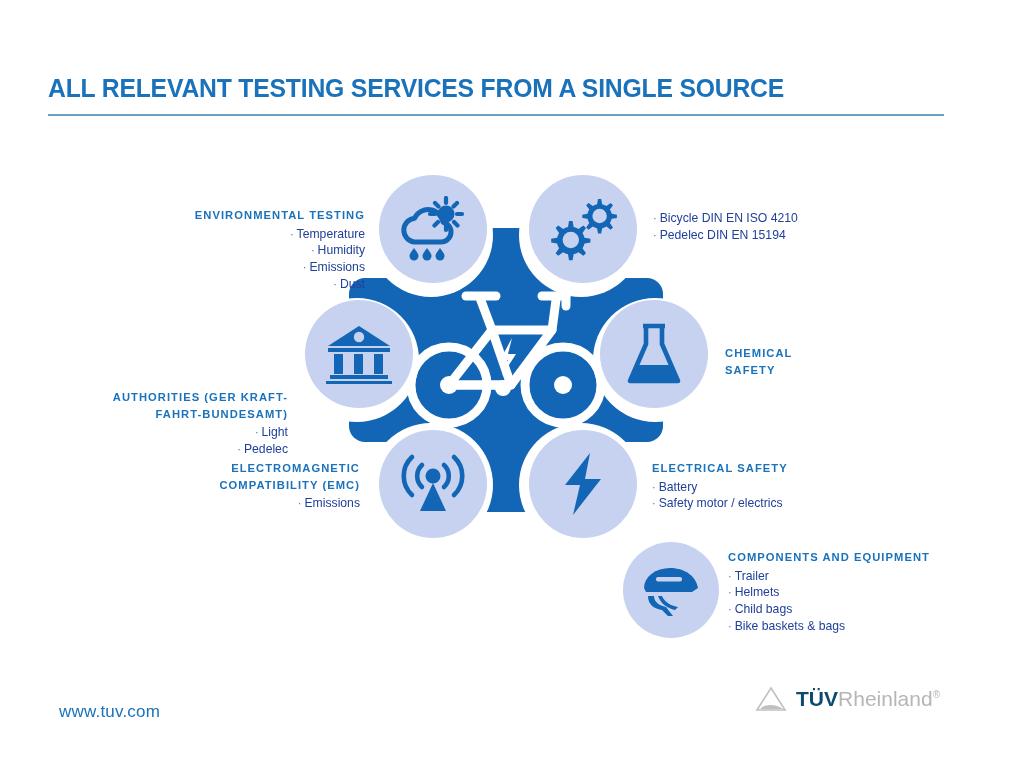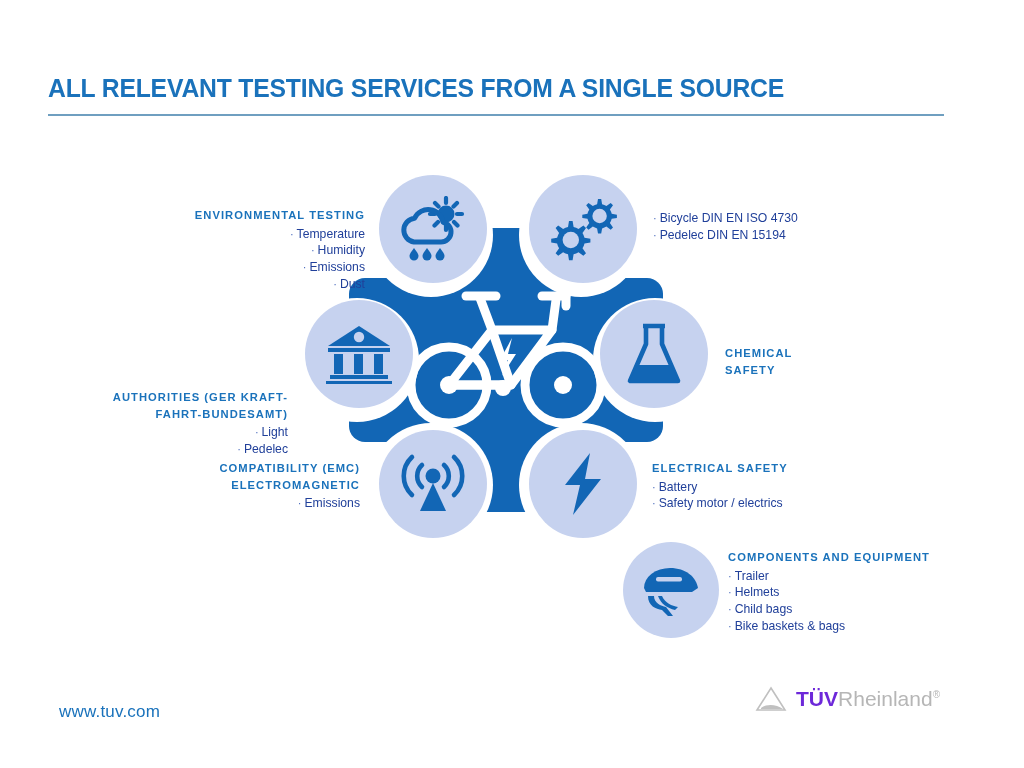--- a/index.html
+++ b/index.html
@@ -113,21 +113,21 @@
     align-items: center;
     gap: 9px;
   }
   #brand-mark { display:block; }
   #brand-text {
     font-size: 21px;
     color: #b6b6b6;
     letter-spacing: 0px;
     white-space: nowrap;
   }
-  #brand-text .bold { font-weight: bold; color: #6d28d9; }
+  #brand-text .bold { font-weight: bold; color: #0c4a6e; }
   #brand-text .reg { font-size: 10px; vertical-align: super; }
 </style>
 </head>
 <body>
 
 <div id="header">
   <div id="page-title">ALL RELEVANT TESTING SERVICES FROM A SINGLE SOURCE</div>
   <div id="title-rule"></div>
 </div>
 
@@ -290,42 +290,42 @@
     <ul>
       <li><span class="b">·</span><span>Temperature</span></li>
       <li><span class="b">·</span><span>Humidity</span></li>
       <li><span class="b">·</span><span>Emissions</span></li>
       <li><span class="b">·</span><span>Dust</span></li>
     </ul>
   </div>
 
   <div class="txt right" style="left:653px; top:208px; width:300px;">
     <ul>
-      <li><span class="b">·</span><span>Bicycle DIN EN ISO 4730</span></li>
+      <li><span class="b">·</span><span>Bicycle DIN EN ISO 4210</span></li>
       <li><span class="b">·</span><span>Pedelec DIN EN 15194</span></li>
     </ul>
   </div>
 
   <div class="txt left" style="left:55px; top:358px; width:233px;margin-top:31px;">
     <div class="hd">AUTHORITIES (GER KRAFT-</div>
     <div class="hd">FAHRT-BUNDESAMT)</div>
     <ul>
       <li><span class="b">·</span><span>Light</span></li>
       <li><span class="b">·</span><span>Pedelec</span></li>
     </ul>
   </div>
 
   <div class="txt right" style="left:725px; top:345px; width:220px;">
     <div class="hd">CHEMICAL</div>
     <div class="hd">SAFETY</div>
   </div>
 
   <div class="txt left" style="left:150px; top:460px; width:210px;">
+    <div class="hd">ELECTROMAGNETIC</div>
     <div class="hd">COMPATIBILITY (EMC)</div>
-    <div class="hd">ELECTROMAGNETIC</div>
     <ul>
       <li><span class="b">·</span><span>Emissions</span></li>
     </ul>
   </div>
 
   <div class="txt right" style="left:652px; top:460px; width:280px;">
     <div class="hd">ELECTRICAL SAFETY</div>
     <ul>
       <li><span class="b">·</span><span>Battery</span></li>
       <li><span class="b">·</span><span>Safety motor / electrics</span></li>

